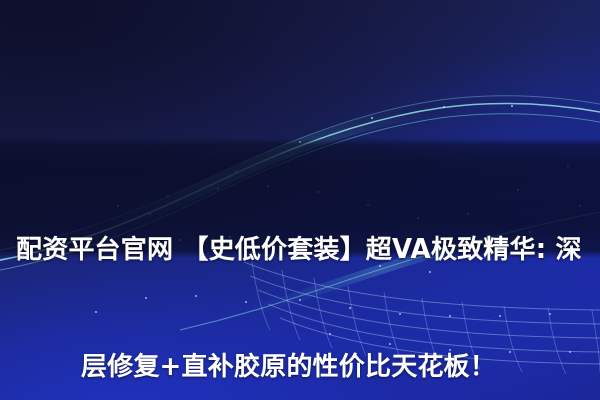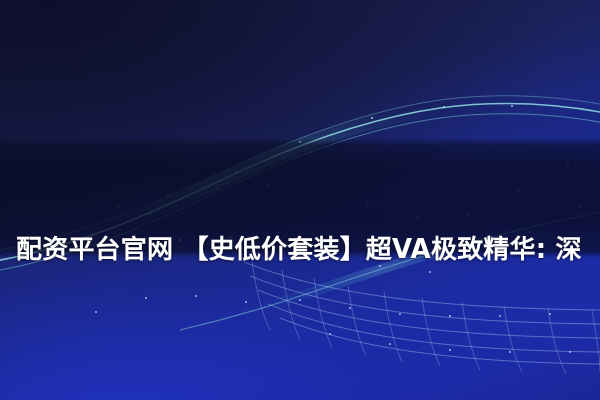--- a/index.html
+++ b/index.html
@@ -274,15 +274,16 @@
           <circle cx="150" cy="214" r="1"></circle>
         <circle cx="80" cy="246" r="1"></circle>
       </g>
     </svg>
   </div>
 
   <div class="text-scrim"></div>
 
   <div class="headline">
     <span class="l1">配资平台官网 【史低价套装】超VA极致精华: 深</span>
+    <span class="l2">层修复+直补胶原的性价比天花板！</span>
   </div>
 
 </div>
 
 </body></html>

